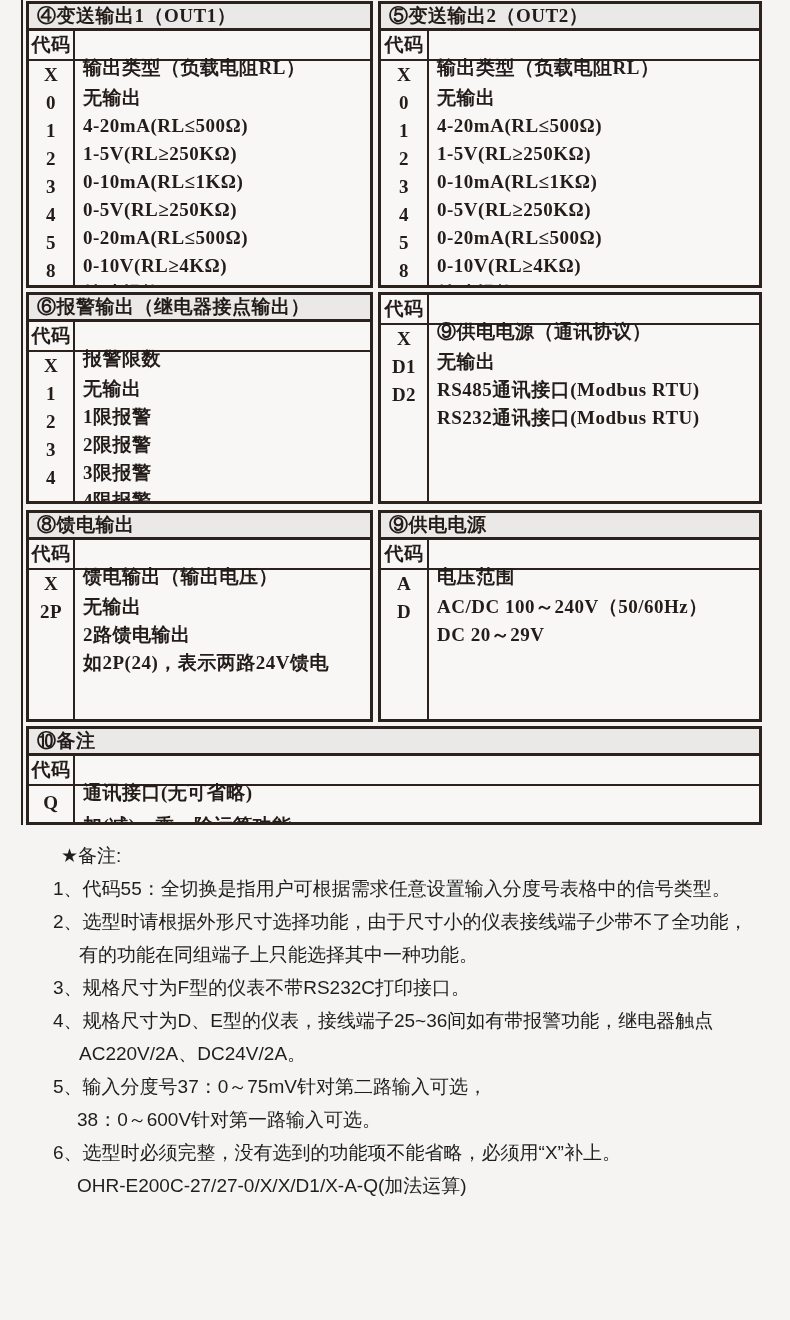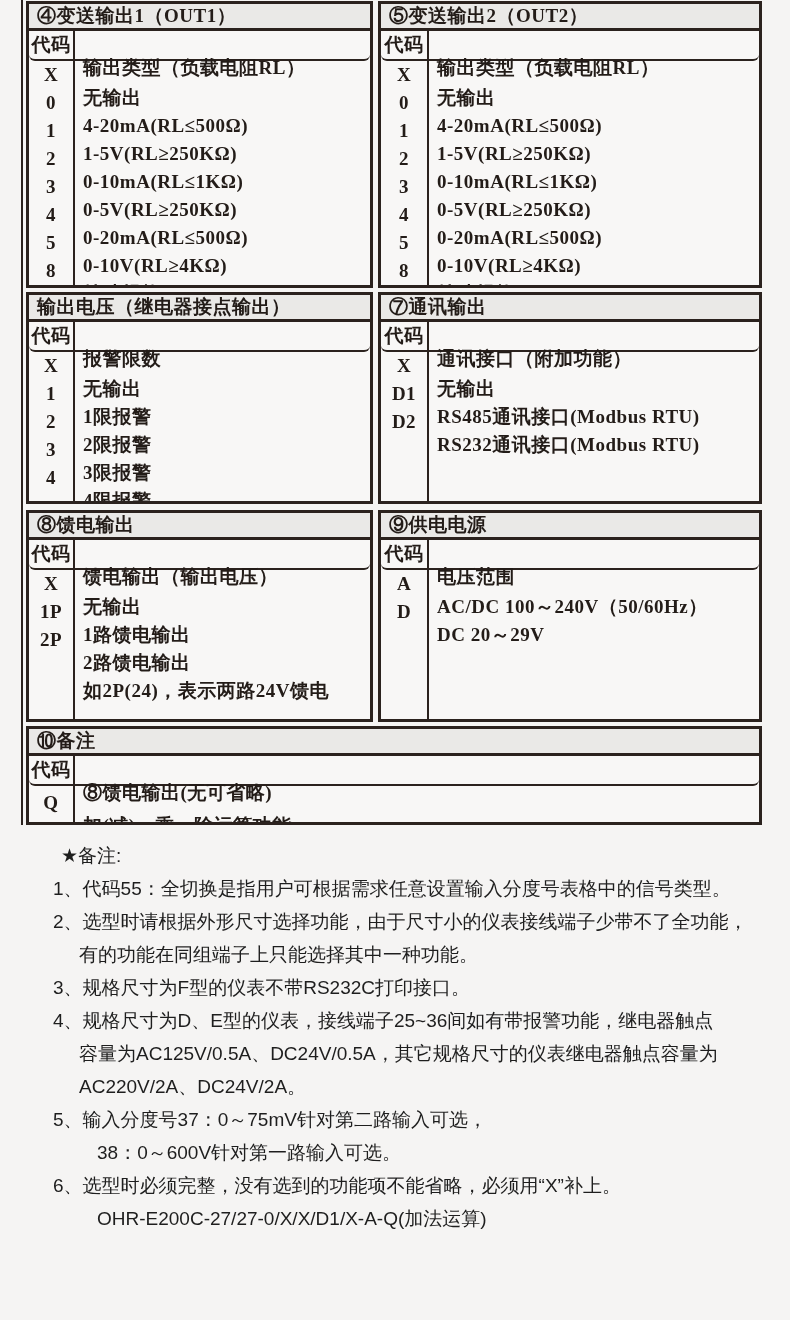--- a/index.html
+++ b/index.html
@@ -49,33 +49,33 @@
     background:var(--titlebg);
     border-bottom:3px solid var(--bc);
     white-space:nowrap;overflow:hidden;
   }
   .t-grid{flex:1;position:relative;display:flex;flex-direction:column;overflow:hidden;}
   .vline{
     position:absolute;left:var(--cw);top:0;bottom:0;width:2px;
     background:var(--bc);
   }
   .r{display:flex;align-items:center;height:28px;flex:0 0 auto;}
-  .t-head{height:28px;border-bottom:2px solid var(--bc);border-radius:6px;}
+  .t-head{height:28px;border-bottom:2px solid var(--bc);}
   .t-body{flex:1;display:flex;flex-direction:column;overflow:hidden;}
   .c{width:var(--cw);text-align:center;flex:0 0 auto;}
   .d{padding-left:10px;white-space:nowrap;overflow:hidden;margin-top:46px;}
   .remark .t-body .r{height:34px;}
   .notes{
     position:absolute;left:0;top:839px;width:790px;
     font-size:19px;line-height:33px;color:#1e1e1e;
   }
   .n-header{margin-left:61px;}
   .n-item{margin-left:53px;}
   .n-cont{margin-left:79px;}
-  .n-deep{margin-left:97px;}
+  .n-deep{margin-left:77px;}
   .notes div{white-space:nowrap;}
 </style>
 </head>
 <body>
 
 <div class="sheet">
   <div class="left-frame-line"></div>
 
   <div class="tables">
 
@@ -166,21 +166,21 @@
                 <span class="c">8</span>
                 <span class="d">特殊规格</span>
               </div>
           </div>
         </div>
       </div>
     </div>
 
     <div class="trow trow2">
       <div class="spec-table w-left">
-        <div class="t-title">输出电压（继电器接点输出）</div>
+        <div class="t-title">⑥报警输出（继电器接点输出）</div>
         <div class="t-grid">
           <div class="vline"></div>
           <div class="r t-head">
             <span class="c">代码</span>
             <span class="d">报警限数</span>
           </div>
           <div class="t-body">
             <div class="r">
                 <span class="c">X</span>
                 <span class="d">无输出</span>
@@ -199,26 +199,25 @@
               </div>
             <div class="r">
                 <span class="c">4</span>
                 <span class="d">4限报警</span>
               </div>
           </div>
         </div>
       </div>
 
       <div class="spec-table w-right">
-        <div class="t-title">⑦通讯输出</div>
-        <div class="t-grid">
-          <div class="vline"></div>
-          <div class="r t-head">
-            <span class="c">代码</span>
-            <span class="d">通讯接口（附加功能）</span>
+        <div class="t-grid">
+          <div class="vline"></div>
+          <div class="r t-head">
+            <span class="c">代码</span>
+            <span class="d">⑨供电电源（通讯协议）</span>
           </div>
           <div class="t-body">
             <div class="r">
                 <span class="c">X</span>
                 <span class="d">无输出</span>
               </div>
             <div class="r">
                 <span class="c">D1</span>
                 <span class="d">RS485通讯接口(Modbus RTU)</span>
               </div>
@@ -239,24 +238,20 @@
           <div class="r t-head">
             <span class="c">代码</span>
             <span class="d">馈电输出（输出电压）</span>
           </div>
           <div class="t-body">
             <div class="r">
                 <span class="c">X</span>
                 <span class="d">无输出</span>
               </div>
             <div class="r">
-                <span class="c">1P</span>
-                <span class="d">1路馈电输出</span>
-              </div>
-            <div class="r">
                 <span class="c">2P</span>
                 <span class="d">2路馈电输出</span>
               </div>
             <div class="r">
                 <span class="c"></span>
                 <span class="d">如2P(24)，表示两路24V馈电</span>
               </div>
           </div>
         </div>
       </div>
@@ -283,41 +278,40 @@
       </div>
     </div>
 
     <div class="trow trow4">
       <div class="spec-table w-full remark">
         <div class="t-title">⑩备注</div>
         <div class="t-grid">
           <div class="vline"></div>
           <div class="r t-head">
             <span class="c">代码</span>
-            <span class="d">⑧馈电输出(无可省略)</span>
+            <span class="d">通讯接口(无可省略)</span>
           </div>
           <div class="t-body">
             <div class="r">
                 <span class="c">Q</span>
                 <span class="d">加(减)、乘、除运算功能</span>
               </div>
           </div>
         </div>
       </div>
     </div>
 
   </div>
 
   <div class="notes">
     <div class="n-header">★备注:</div>
     <div class="n-item">1、代码55：全切换是指用户可根据需求任意设置输入分度号表格中的信号类型。</div>
     <div class="n-item">2、选型时请根据外形尺寸选择功能，由于尺寸小的仪表接线端子少带不了全功能，</div>
     <div class="n-cont">有的功能在同组端子上只能选择其中一种功能。</div>
     <div class="n-item">3、规格尺寸为F型的仪表不带RS232C打印接口。</div>
     <div class="n-item">4、规格尺寸为D、E型的仪表，接线端子25~36间如有带报警功能，继电器触点</div>
-    <div class="n-cont">容量为AC125V/0.5A、DC24V/0.5A，其它规格尺寸的仪表继电器触点容量为</div>
     <div class="n-cont">AC220V/2A、DC24V/2A。</div>
     <div class="n-item">5、输入分度号37：0～75mV针对第二路输入可选，</div>
     <div class="n-deep">38：0～600V针对第一路输入可选。</div>
     <div class="n-item">6、选型时必须完整，没有选到的功能项不能省略，必须用“X”补上。</div>
     <div class="n-deep">OHR-E200C-27/27-0/X/X/D1/X-A-Q(加法运算)</div>
   </div>
 </div>
 
 </body></html>

